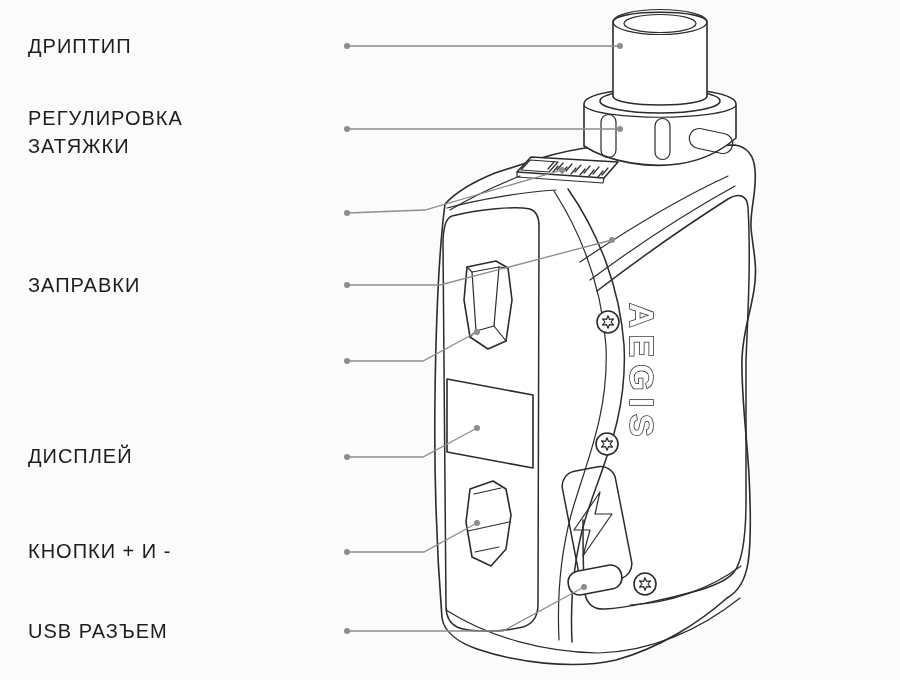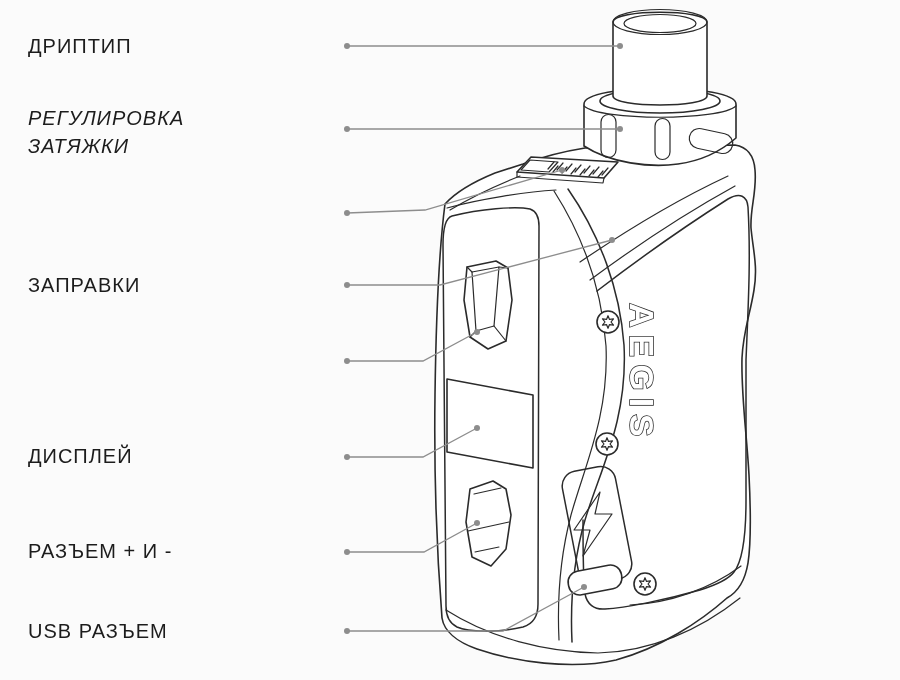--- a/index.html
+++ b/index.html
@@ -10,21 +10,21 @@
   .stage{
     position:relative;width:900px;height:680px;margin:0 auto;
     background:var(--background);overflow:hidden;
   }
   .stage svg{position:absolute;inset:0;}
   .part-label{
     position:absolute;left:28px;color:var(--text);
     font-size:20px;line-height:28px;letter-spacing:1px;
     font-family:"Liberation Sans",sans-serif;white-space:nowrap;
   }
-  .part-label.wrap{white-space:normal;width:250px;font-style:italic;}
+  .part-label.wrap{white-space:normal;width:250px;}
   
   .ln{fill:none;stroke:var(--line);stroke-width:1.5;stroke-linejoin:round;stroke-linecap:round;}
   .ln-thin{fill:none;stroke:var(--line);stroke-width:1.2;stroke-linejoin:round;stroke-linecap:round;}
   .fillw{fill:#ffffff;stroke:var(--line);stroke-width:1.6;stroke-linejoin:round;}
   .leader{fill:none;stroke:var(--leader);stroke-width:1.3;}
   .dot{fill:var(--leader);stroke:none;}
   .brand-text{
     font-family:"Liberation Sans",sans-serif;font-weight:bold;font-size:34px;
     letter-spacing:7px;fill:#ffffff;stroke:var(--line);stroke-width:1.5;
     paint-order:stroke fill;
@@ -199,16 +199,16 @@
         <circle class="dot" cx="347" cy="631" r="3"></circle>
           <circle class="dot" cx="584" cy="587" r="3"></circle>
       </g>
     </g>
   </svg>
 
   <div class="part-label" style="top:32px">ДРИПТИП</div>
   <div class="part-label wrap" style="top:104px">РЕГУЛИРОВКА ЗАТЯЖКИ</div>
   <div class="part-label" style="top:271px">ЗАПРАВКИ</div>
   <div class="part-label" style="top:442px">ДИСПЛЕЙ</div>
-  <div class="part-label" style="top:537px">РАЗЪЕМ + И -</div>
+  <div class="part-label" style="top:537px">КНОПКИ + И -</div>
   <div class="part-label" style="top:617px">USB РАЗЪЕМ</div>
 
 </div>
 
 </body></html>

